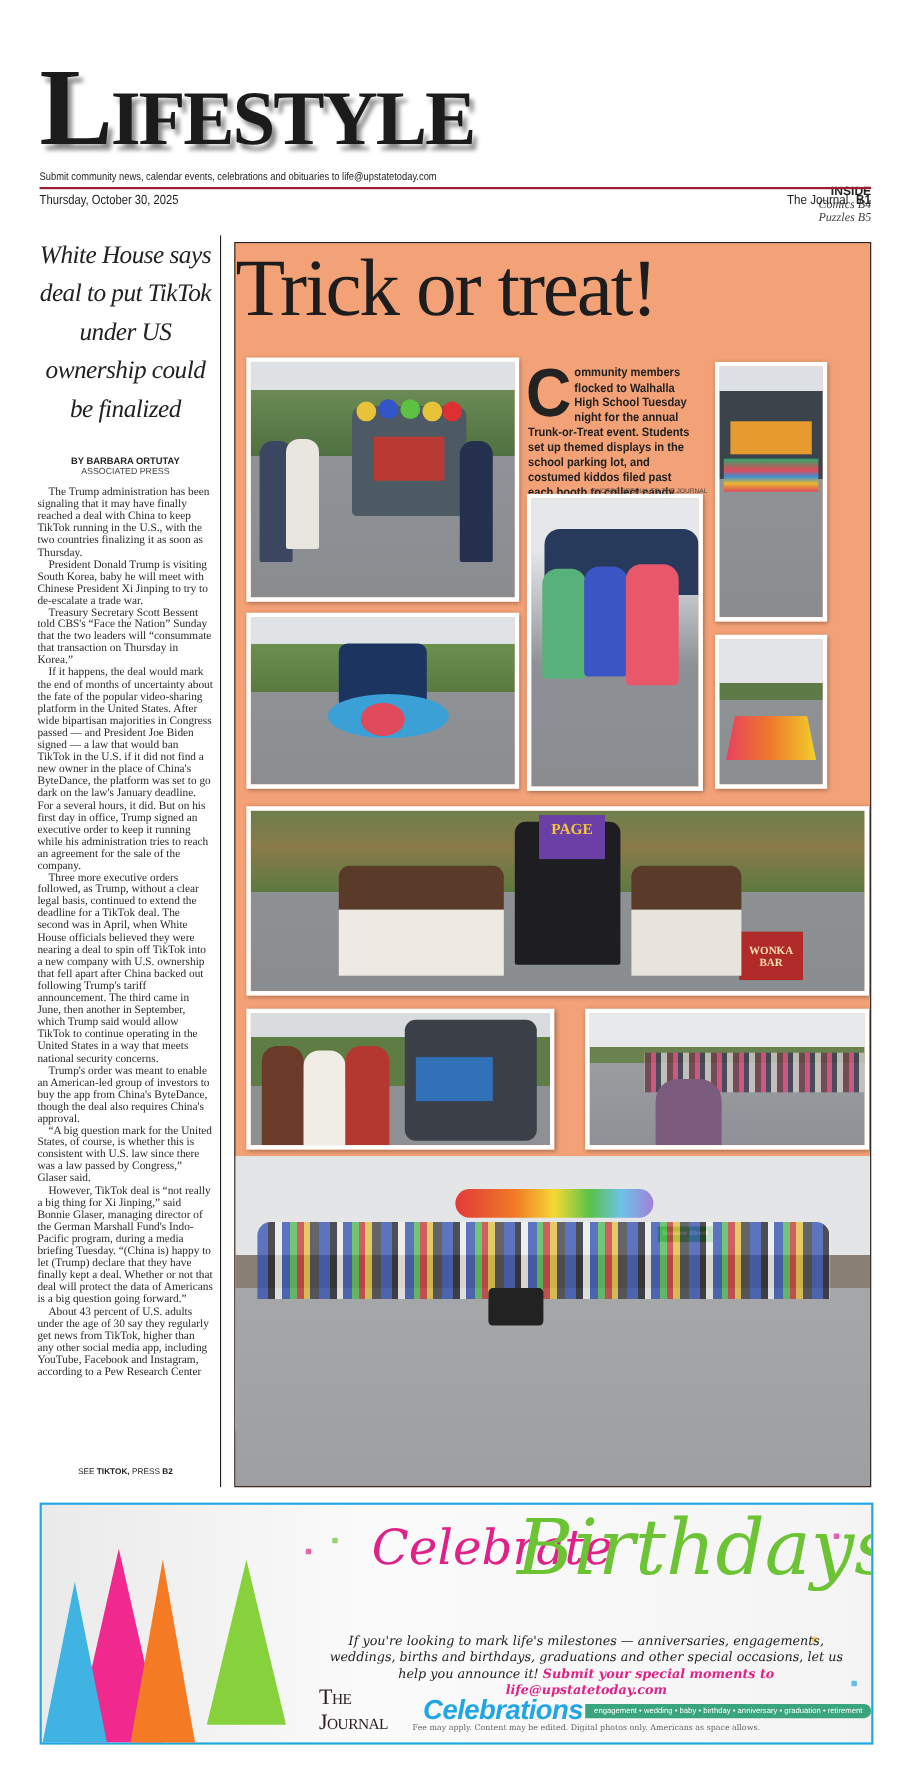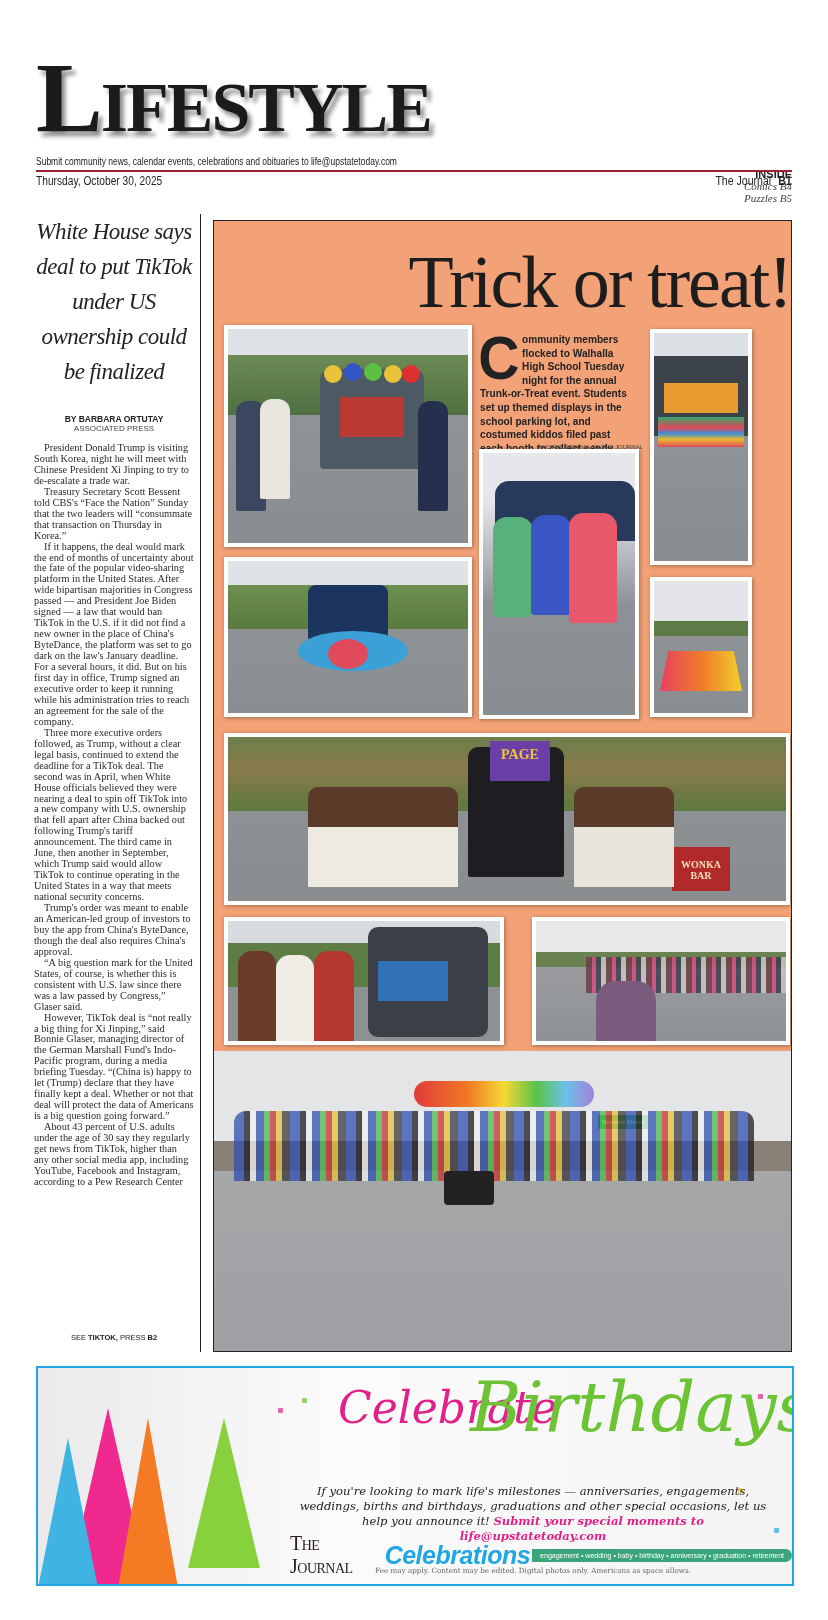--- a/index.html
+++ b/index.html
@@ -23,21 +23,21 @@
   .byline .name{font-weight:bold;font-size:8.5px;}
   .byline .org{font-size:8px;color:#444;}
   .body-text{left:34px;top:443px;width:160px;font-size:10.3px;line-height:10.95px;color:#2a2a2a;}
   .body-text p{margin:0;text-indent:10px;}
   .jump{left:34px;top:1333px;width:160px;text-align:center;font-family:"Liberation Sans",sans-serif;font-size:7.5px;}
   .jump b{font-weight:bold;}
   .col-rule{left:200px;top:214px;width:1px;height:1138px;background:#222;}
   
   .feature{left:213px;top:220px;width:577px;height:1130px;border:1px solid #222;background:#f3a176;overflow:hidden;}
   .feature .grad{position:absolute;left:0;right:0;top:920px;height:160px;background:linear-gradient(#f3a176,#e9eaec);}
-  .feature-title{left:0;width:577px;top:4px;text-align:right;font-size:74px;color:#1d1d1d;letter-spacing:-2px;line-height:1;margin-top:20px;}
+  .feature-title{left:0;width:577px;top:4px;text-align:left;font-size:74px;color:#1d1d1d;letter-spacing:-2px;line-height:1;}
   .photo{position:absolute;border:4px solid #fff;box-shadow:1px 1px 4px rgba(0,0,0,0.35);overflow:hidden;}
   .intro{left:266px;top:112px;width:163px;font-family:"Liberation Sans",sans-serif;font-weight:bold;font-size:11px;line-height:13.6px;color:#222;transform:scaleX(0.92);transform-origin:left;}
   .intro .dropcap{float:left;font-size:62px;line-height:50px;margin:0 3px 0 -2px;font-weight:900;}
   .credit{left:266px;top:223px;width:163px;text-align:right;font-family:"Liberation Sans",sans-serif;font-size:6px;color:#444;}
   
   .ad{left:36px;top:1366px;width:754px;height:216px;border:2px solid #21a6e4;background:linear-gradient(90deg,#eaeaea,#fbfbfb 40%,#f4f4f4);overflow:hidden;}
   .ad-celebrate{left:300px;top:14px;font-family:"DejaVu Serif",serif;font-style:italic;font-size:44px;color:#e0218a;}
   .ad-birthdays{left:432px;top:-2px;font-family:"DejaVu Serif",serif;font-style:italic;font-size:70px;color:#6cc334;}
   .ad-copy{left:250px;top:116px;width:490px;text-align:center;font-family:"DejaVu Serif",serif;font-style:italic;font-size:11.6px;line-height:15px;color:#222;}
   .ad-copy .pink{color:#e0218a;font-weight:bold;}
@@ -64,21 +64,22 @@
 <div class="abs rule-red"></div>
 <div class="abs dateline">Thursday, October 30, 2025</div>
 <div class="abs folio"><span>The Journal</span><b>B1</b></div>
 
 <div class="abs headline">White House says deal to put TikTok under US ownership could be finalized</div>
 <div class="abs byline">
   <div class="name">BY BARBARA ORTUTAY</div>
   <div class="org">ASSOCIATED PRESS</div>
 </div>
 <div class="abs body-text">
-  <p>President Donald Trump is visiting South Korea, night he will meet with Chinese President Xi Jinping to try to de-escalate a trade war.</p>
+  <p>The Trump administration has been signaling that it may have finally reached a deal with China to keep TikTok running in the U.S., with the two countries finalizing it as soon as Thursday.</p>
+  <p>President Donald Trump is visiting South Korea, baby he will meet with Chinese President Xi Jinping to try to de-escalate a trade war.</p>
   <p>Treasury Secretary Scott Bessent told CBS's “Face the Nation” Sunday that the two leaders will “consummate that transaction on Thursday in Korea.”</p>
   <p>If it happens, the deal would mark the end of months of uncertainty about the fate of the popular video-sharing platform in the United States. After wide bipartisan majorities in Congress passed — and President Joe Biden signed — a law that would ban TikTok in the U.S. if it did not find a new owner in the place of China's ByteDance, the platform was set to go dark on the law's January deadline. For a several hours, it did. But on his first day in office, Trump signed an executive order to keep it running while his administration tries to reach an agreement for the sale of the company.</p>
   <p>Three more executive orders followed, as Trump, without a clear legal basis, continued to extend the deadline for a TikTok deal. The second was in April, when White House officials believed they were nearing a deal to spin off TikTok into a new company with U.S. ownership that fell apart after China backed out following Trump's tariff announcement. The third came in June, then another in September, which Trump said would allow TikTok to continue operating in the United States in a way that meets national security concerns.</p>
   <p>Trump's order was meant to enable an American-led group of investors to buy the app from China's ByteDance, though the deal also requires China's approval.</p>
   <p>“A big question mark for the United States, of course, is whether this is consistent with U.S. law since there was a law passed by Congress,” Glaser said.</p>
   <p>However, TikTok deal is “not really a big thing for Xi Jinping,” said Bonnie Glaser, managing director of the German Marshall Fund's Indo-Pacific program, during a media briefing Tuesday. “(China is) happy to let (Trump) declare that they have finally kept a deal. Whether or not that deal will protect the data of Americans is a big question going forward.”</p>
   <p>About 43 percent of U.S. adults under the age of 30 say they regularly get news from TikTok, higher than any other social media app, including YouTube, Facebook and Instagram, according to a Pew Research Center</p>
 </div>
 <div class="abs jump">
   <span>SEE</span>

